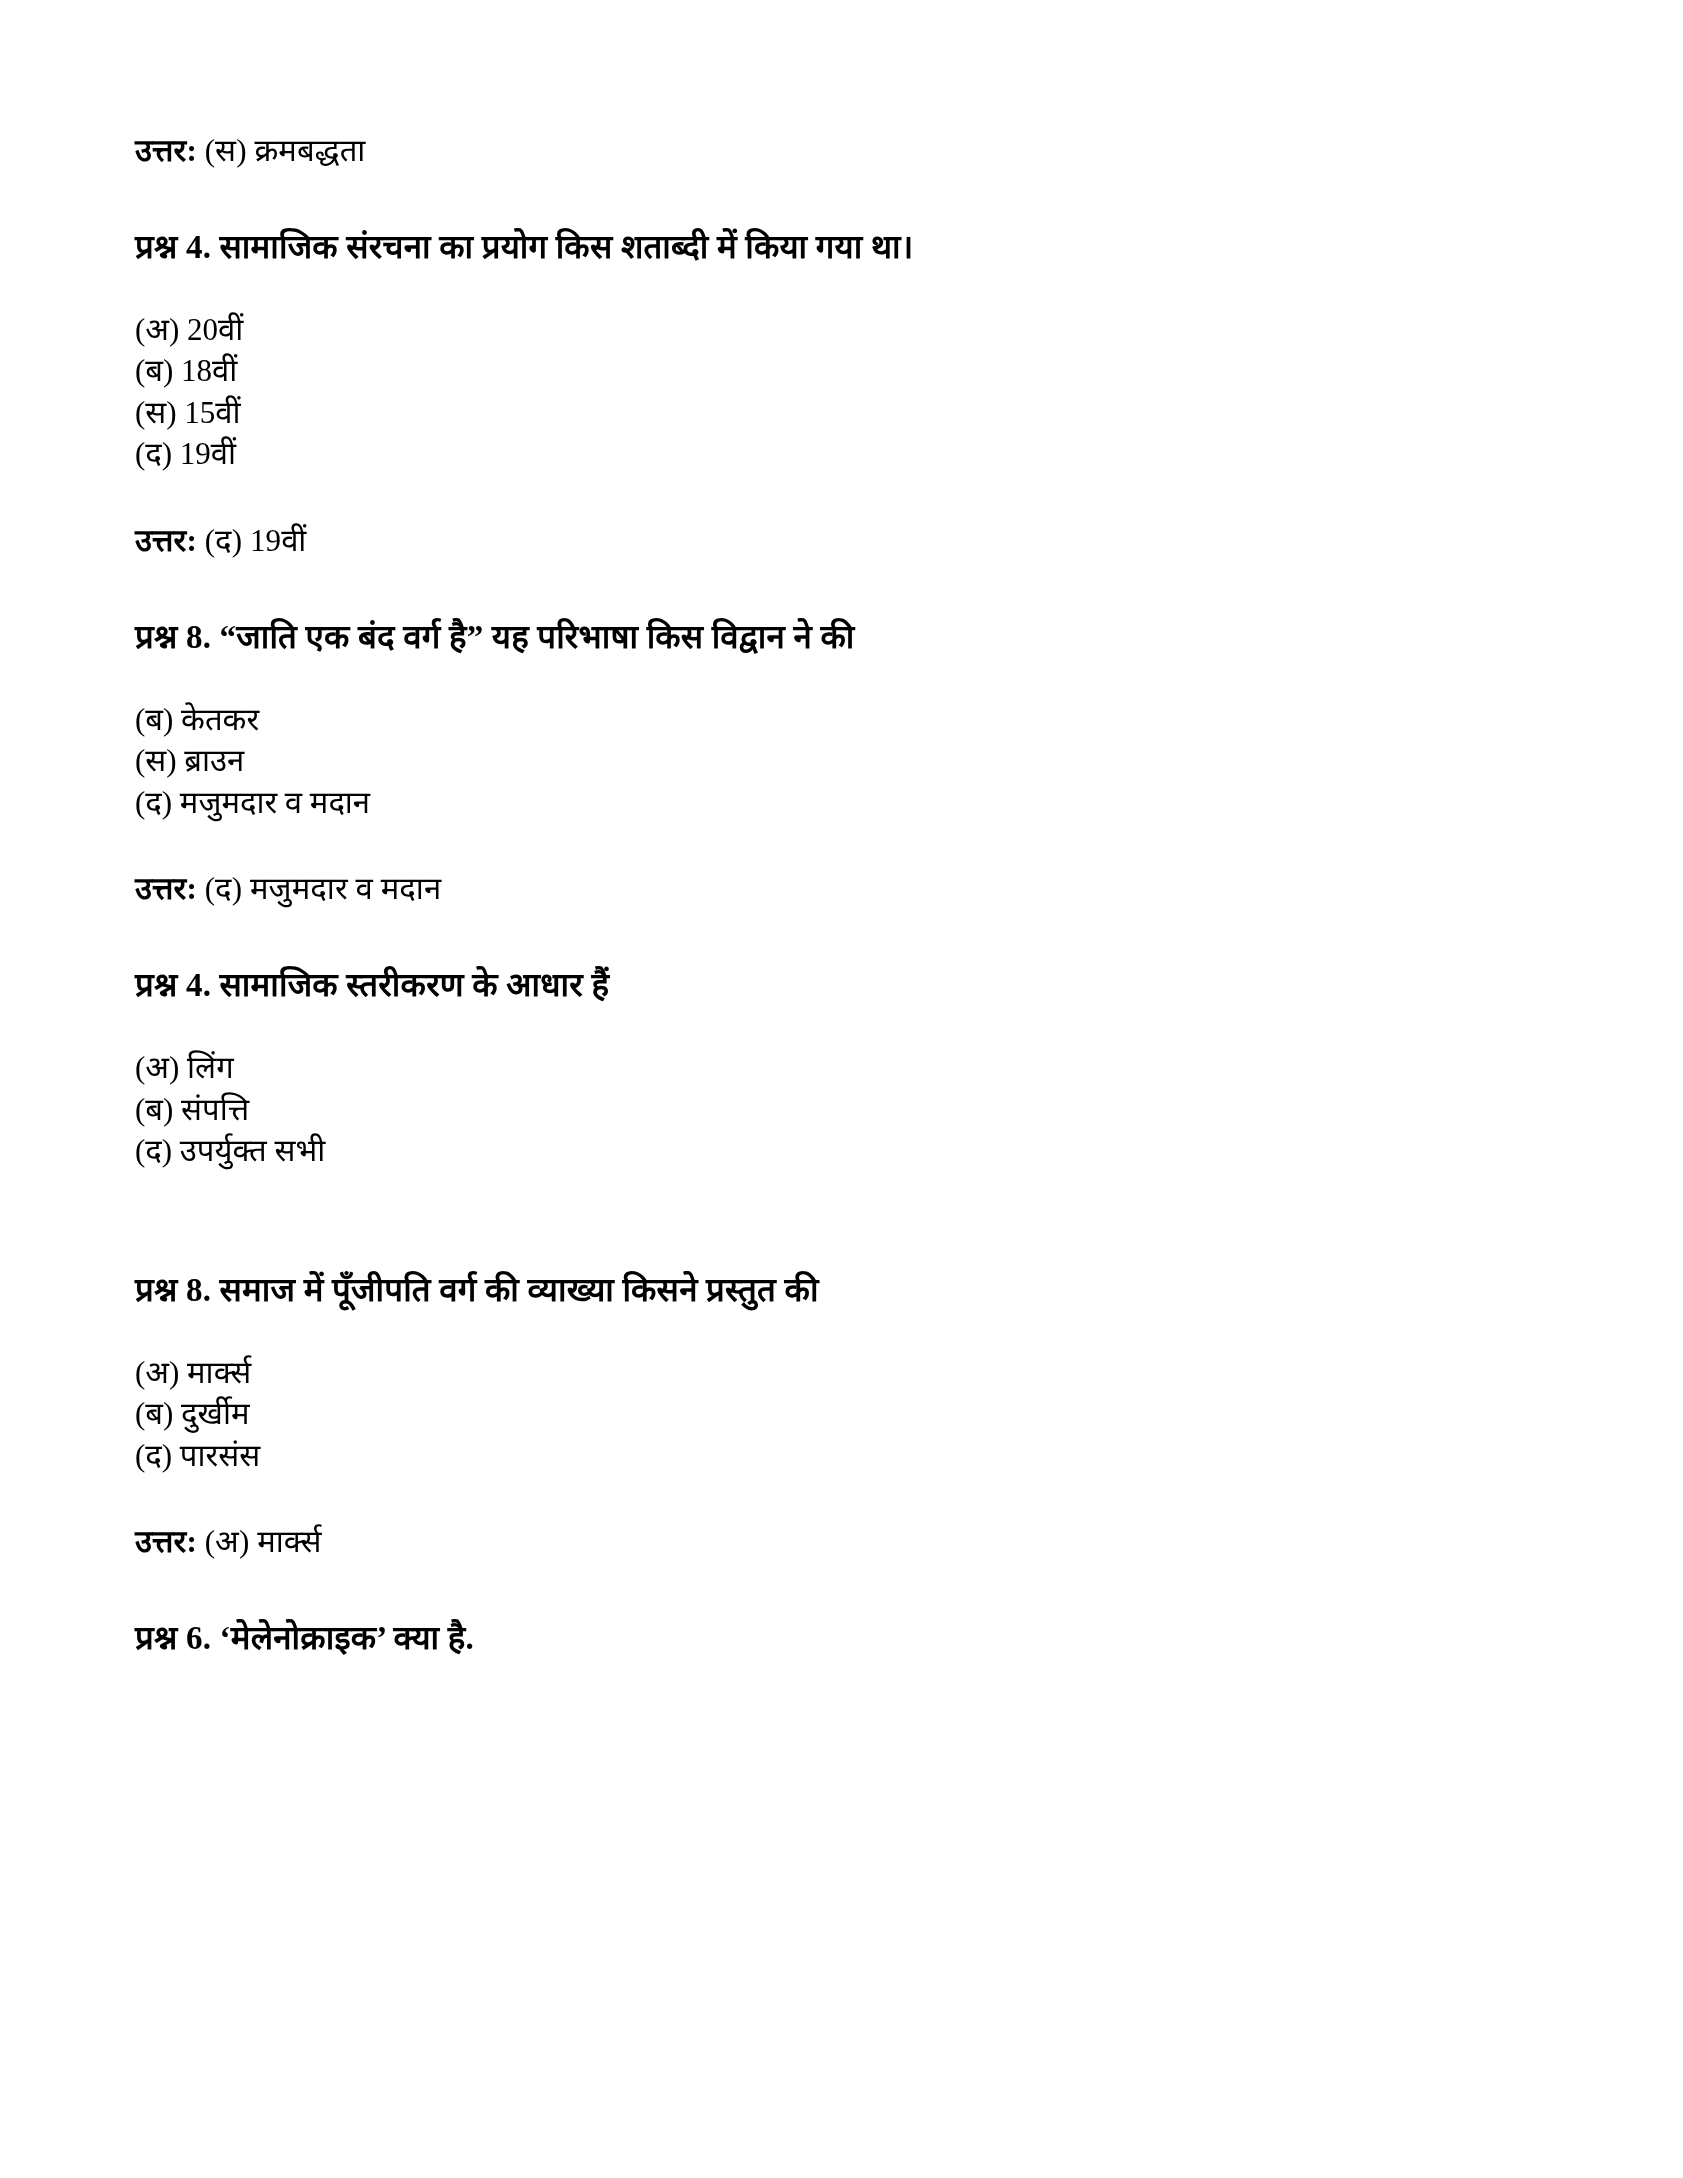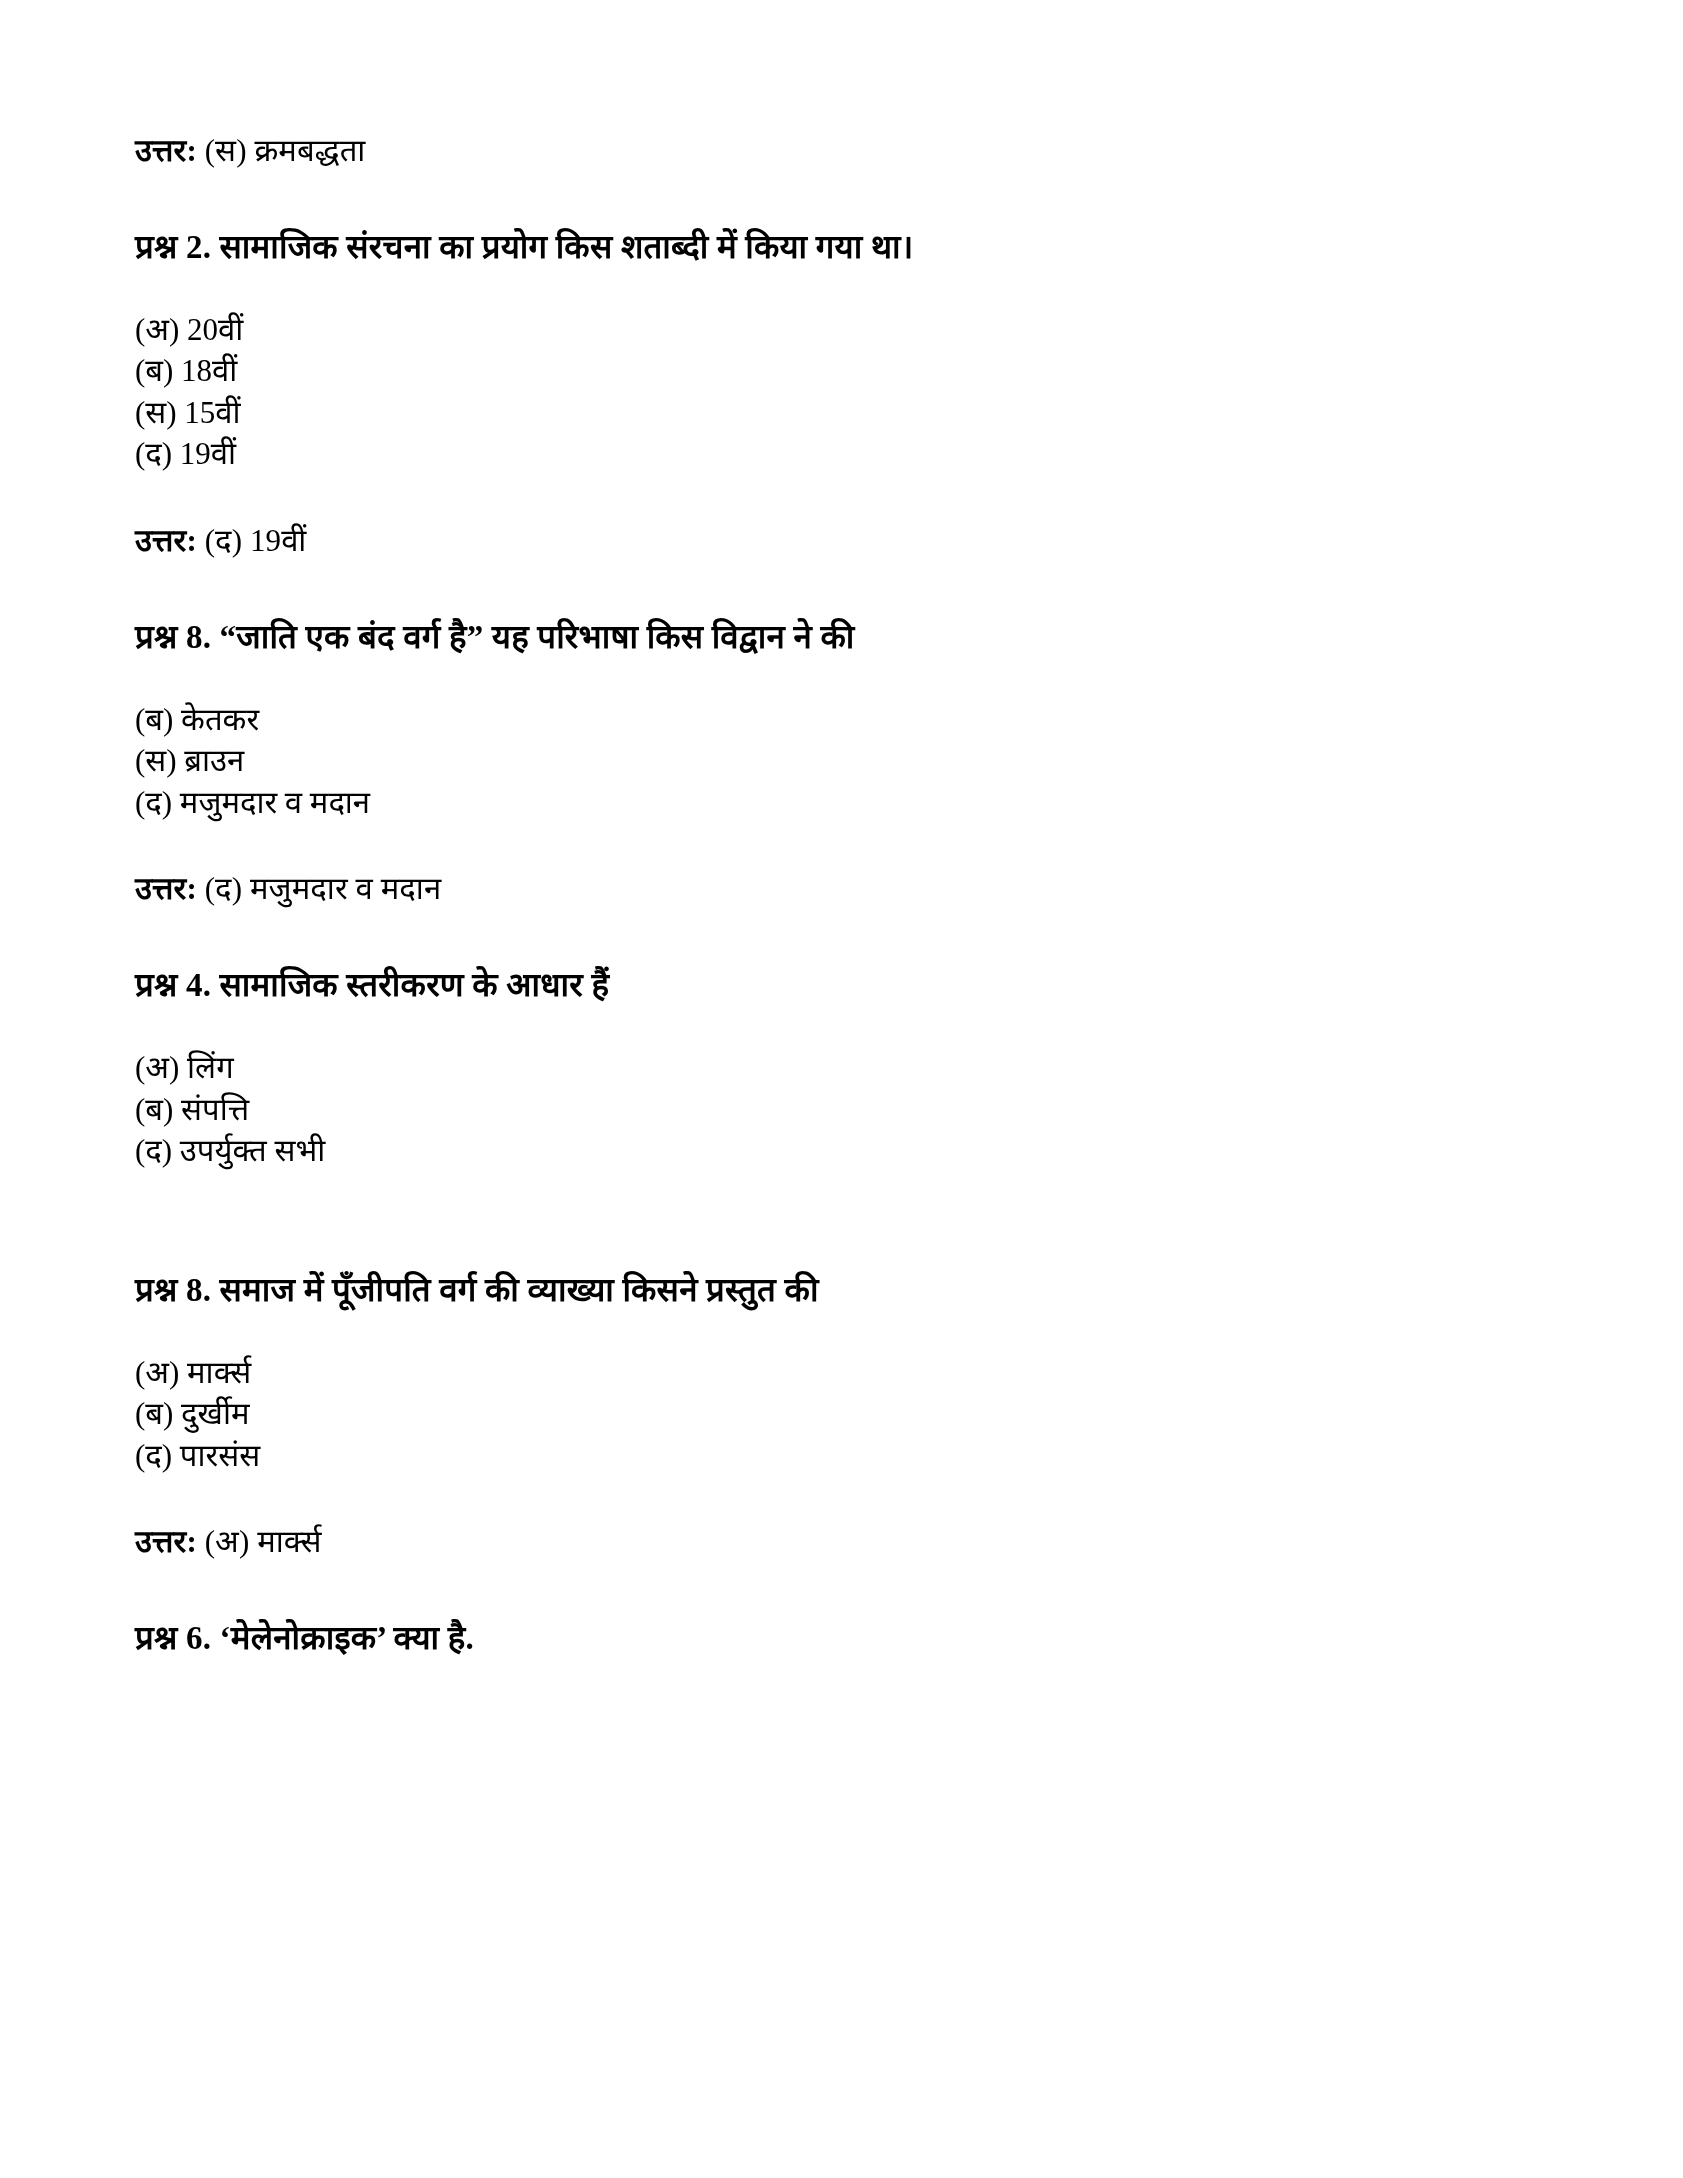--- a/index.html
+++ b/index.html
@@ -77,21 +77,21 @@
 
 <div class="page">
   <div class="content">
 
     <div class="block">
       <p class="answer-line"><span class="lbl">उत्तर:</span> <span>(स) क्रमबद्धता</span></p>
     </div>
     <div class="gap-after-answer"></div>
 
     <div class="block">
-      <p class="question-line">प्रश्न 2. सामाजिक संरचना का प्रयोग किस शताब्दी में किया गया था।</p>
+      <p class="question-line">प्रश्न 4. सामाजिक संरचना का प्रयोग किस शताब्दी में किया गया था।</p>
       <div class="gap-after-question"></div>
       <ul class="options">
         <li>(अ) 20वीं</li>
         <li>(ब) 18वीं</li>
         <li>(स) 15वीं</li>
         <li>(द) 19वीं</li>
       </ul>
     </div>
     <div class="gap-after-options"></div>
 

